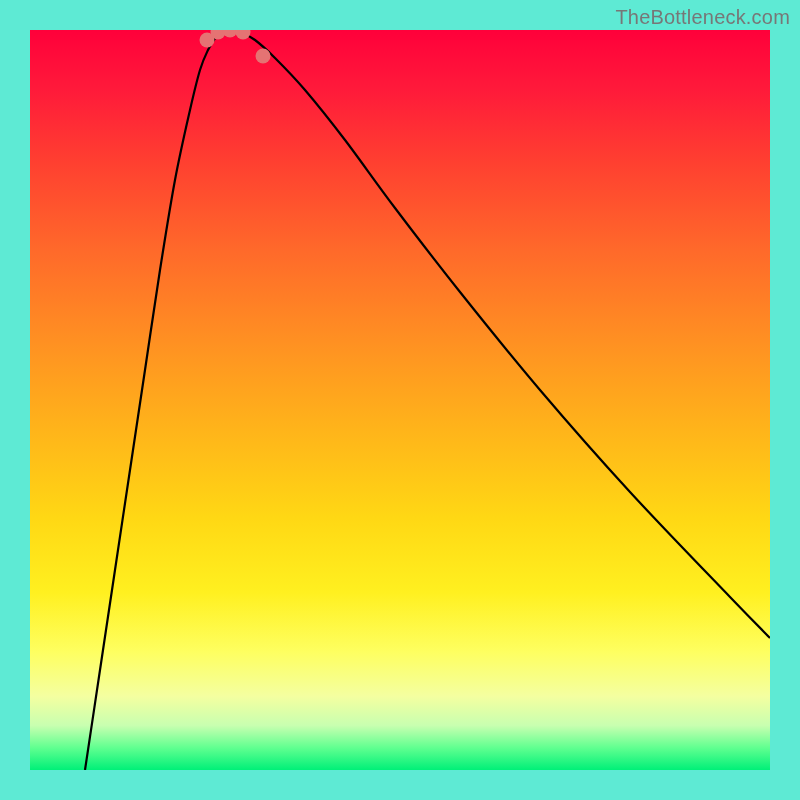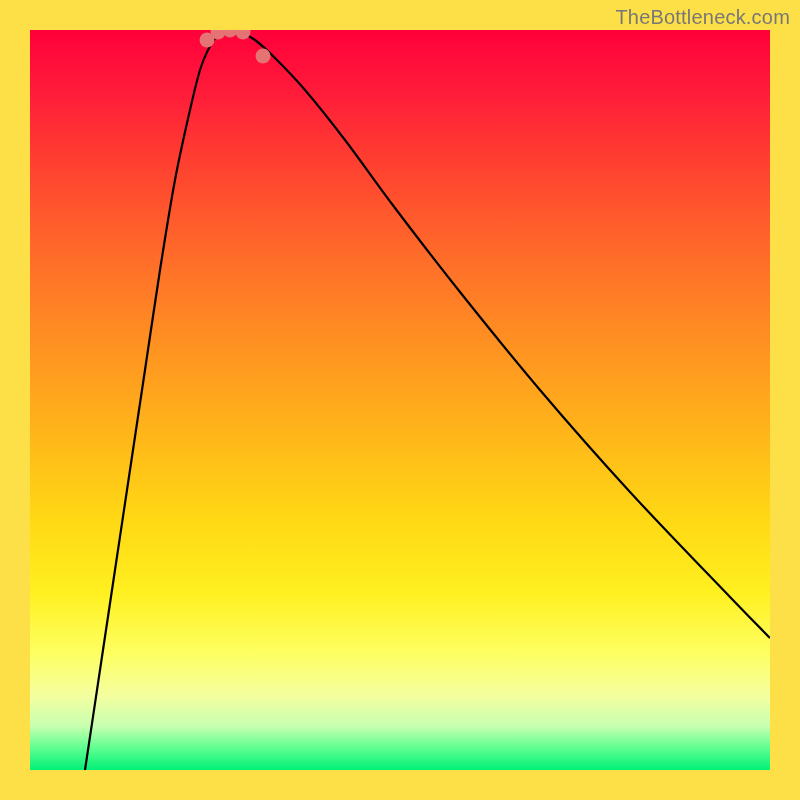--- a/index.html
+++ b/index.html
@@ -10,21 +10,21 @@
     background: #000000;
     overflow: hidden;
     font-family: Arial, Helvetica, sans-serif;
   }
   .frame {
     position: absolute;
     top: 0;
     left: 0;
     width: 800px;
     height: 800px;
-    background: #fde047;
+    background: #5eead4;
   }
   .plot-area {
     position: absolute;
     top: 30px;
     left: 30px;
     width: 740px;
     height: 740px;
     overflow: hidden;
   }
   .gradient-bg {

